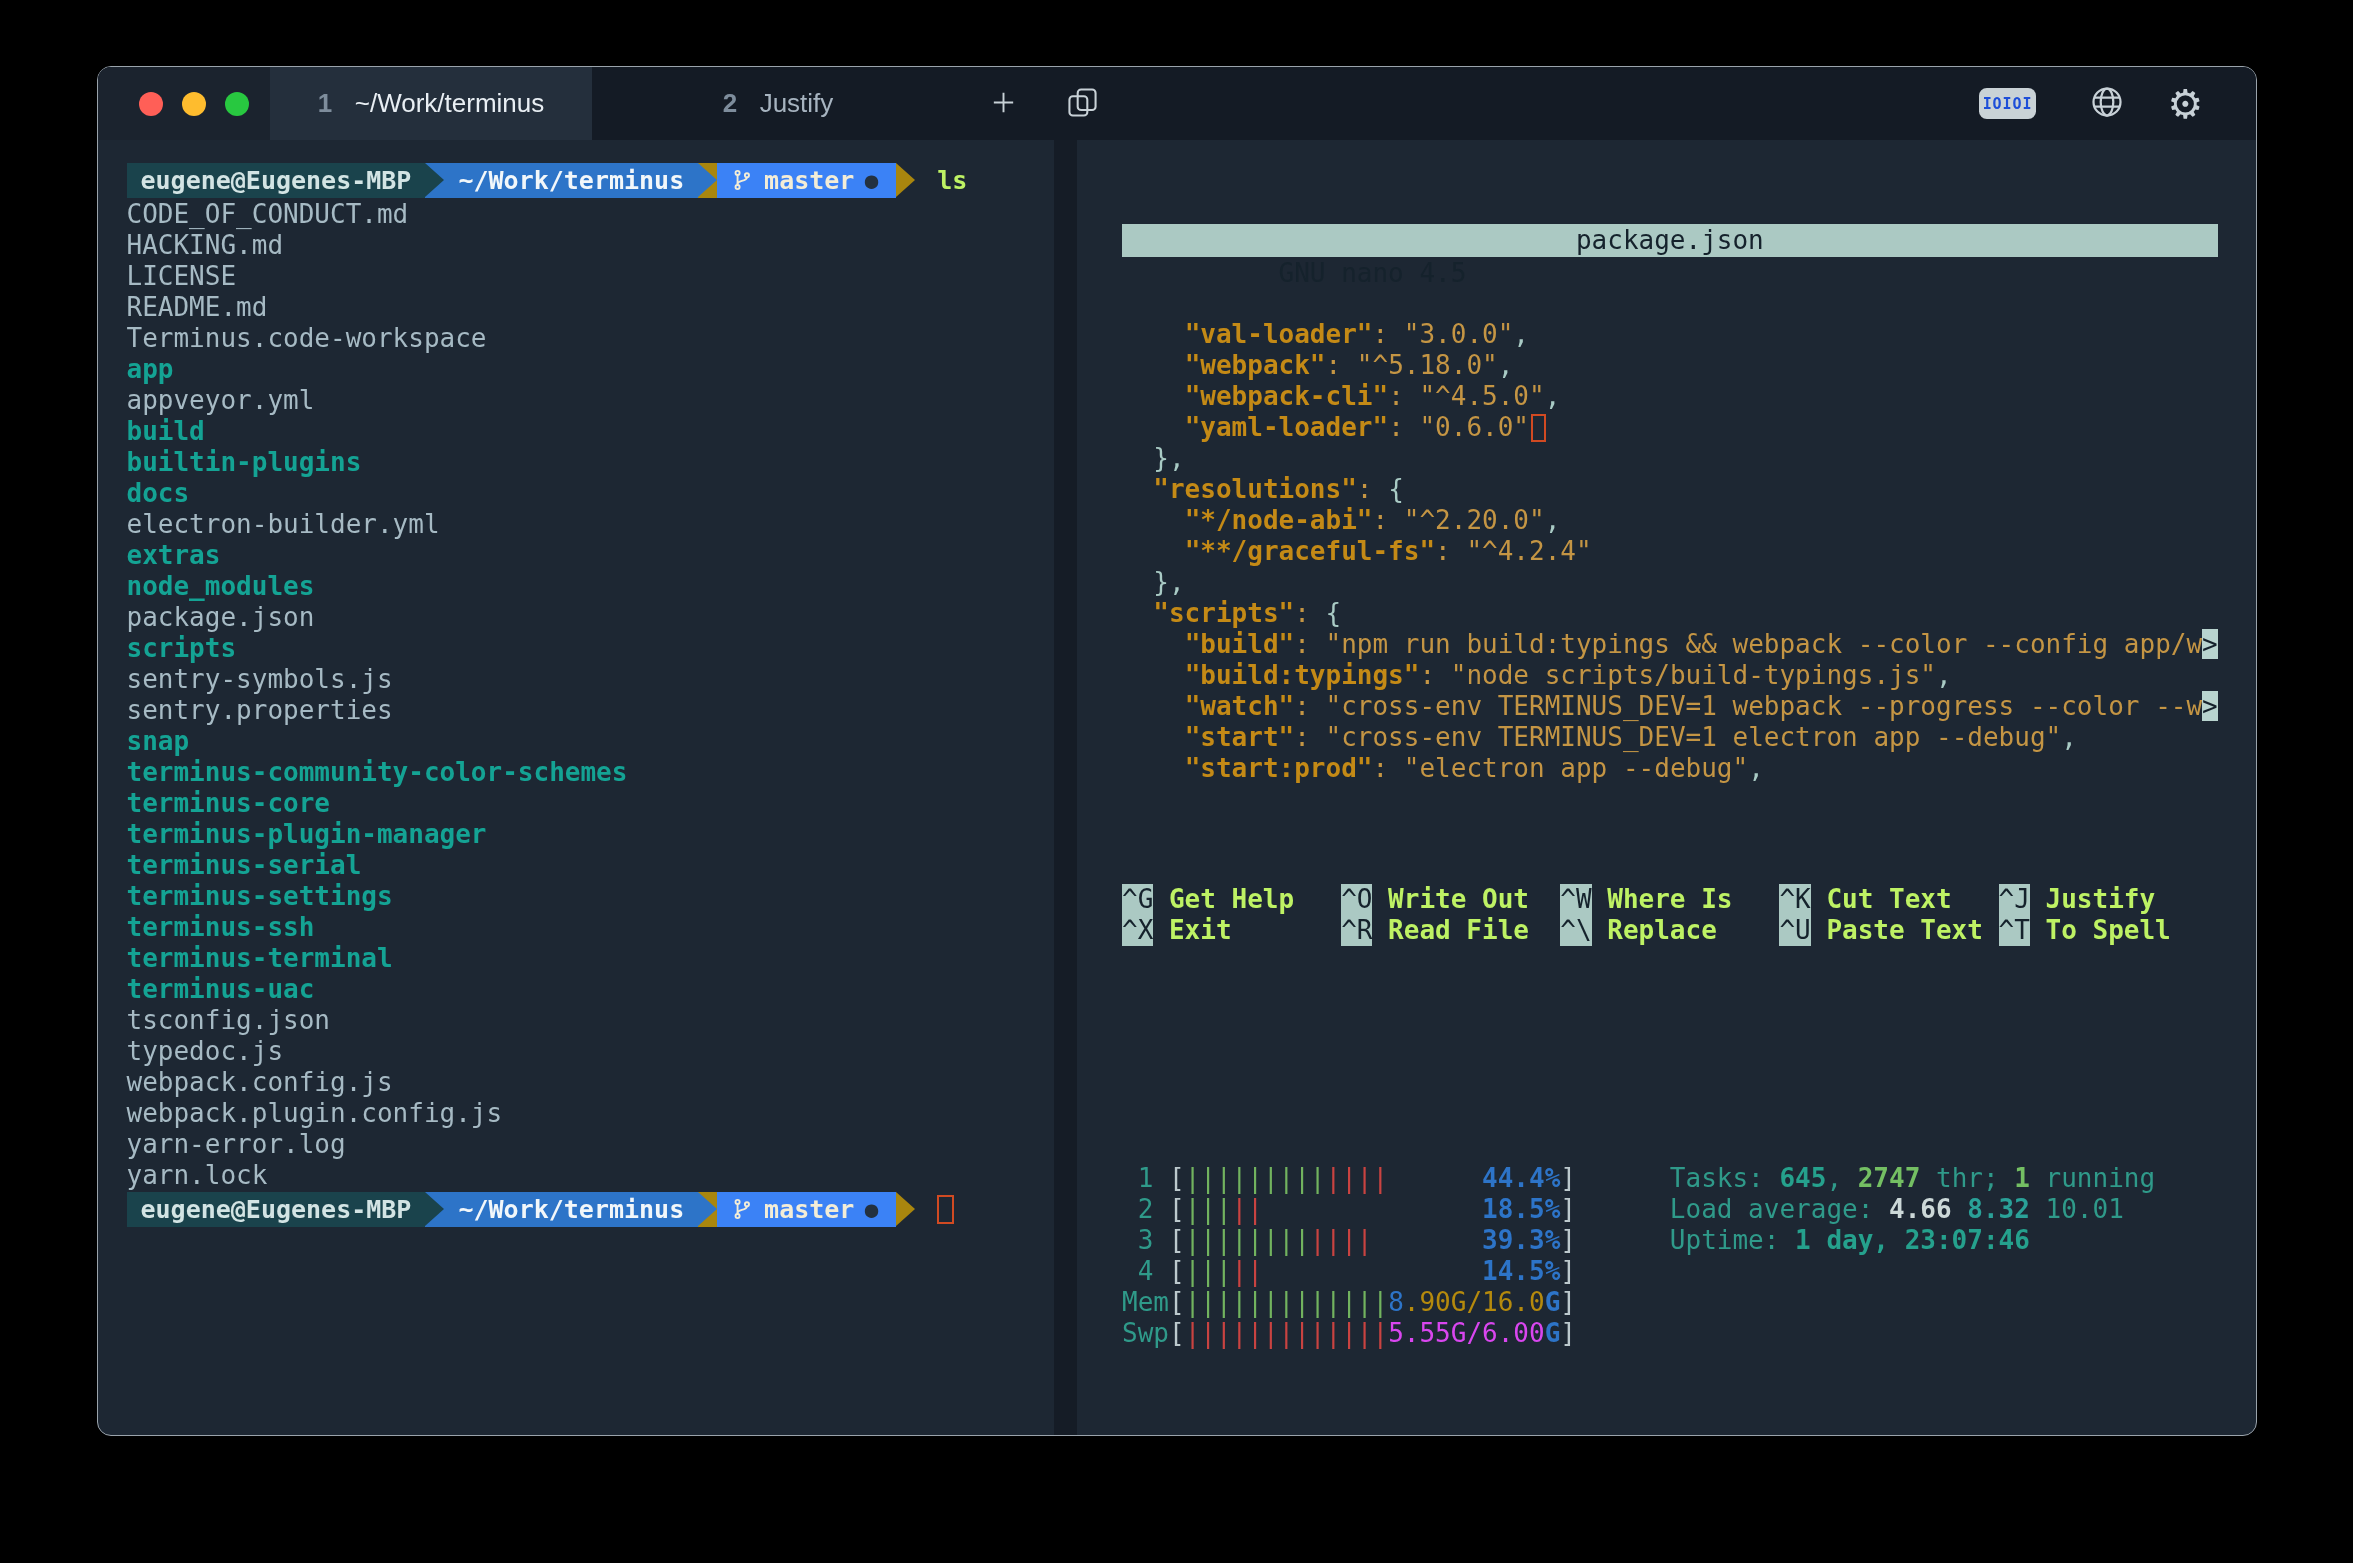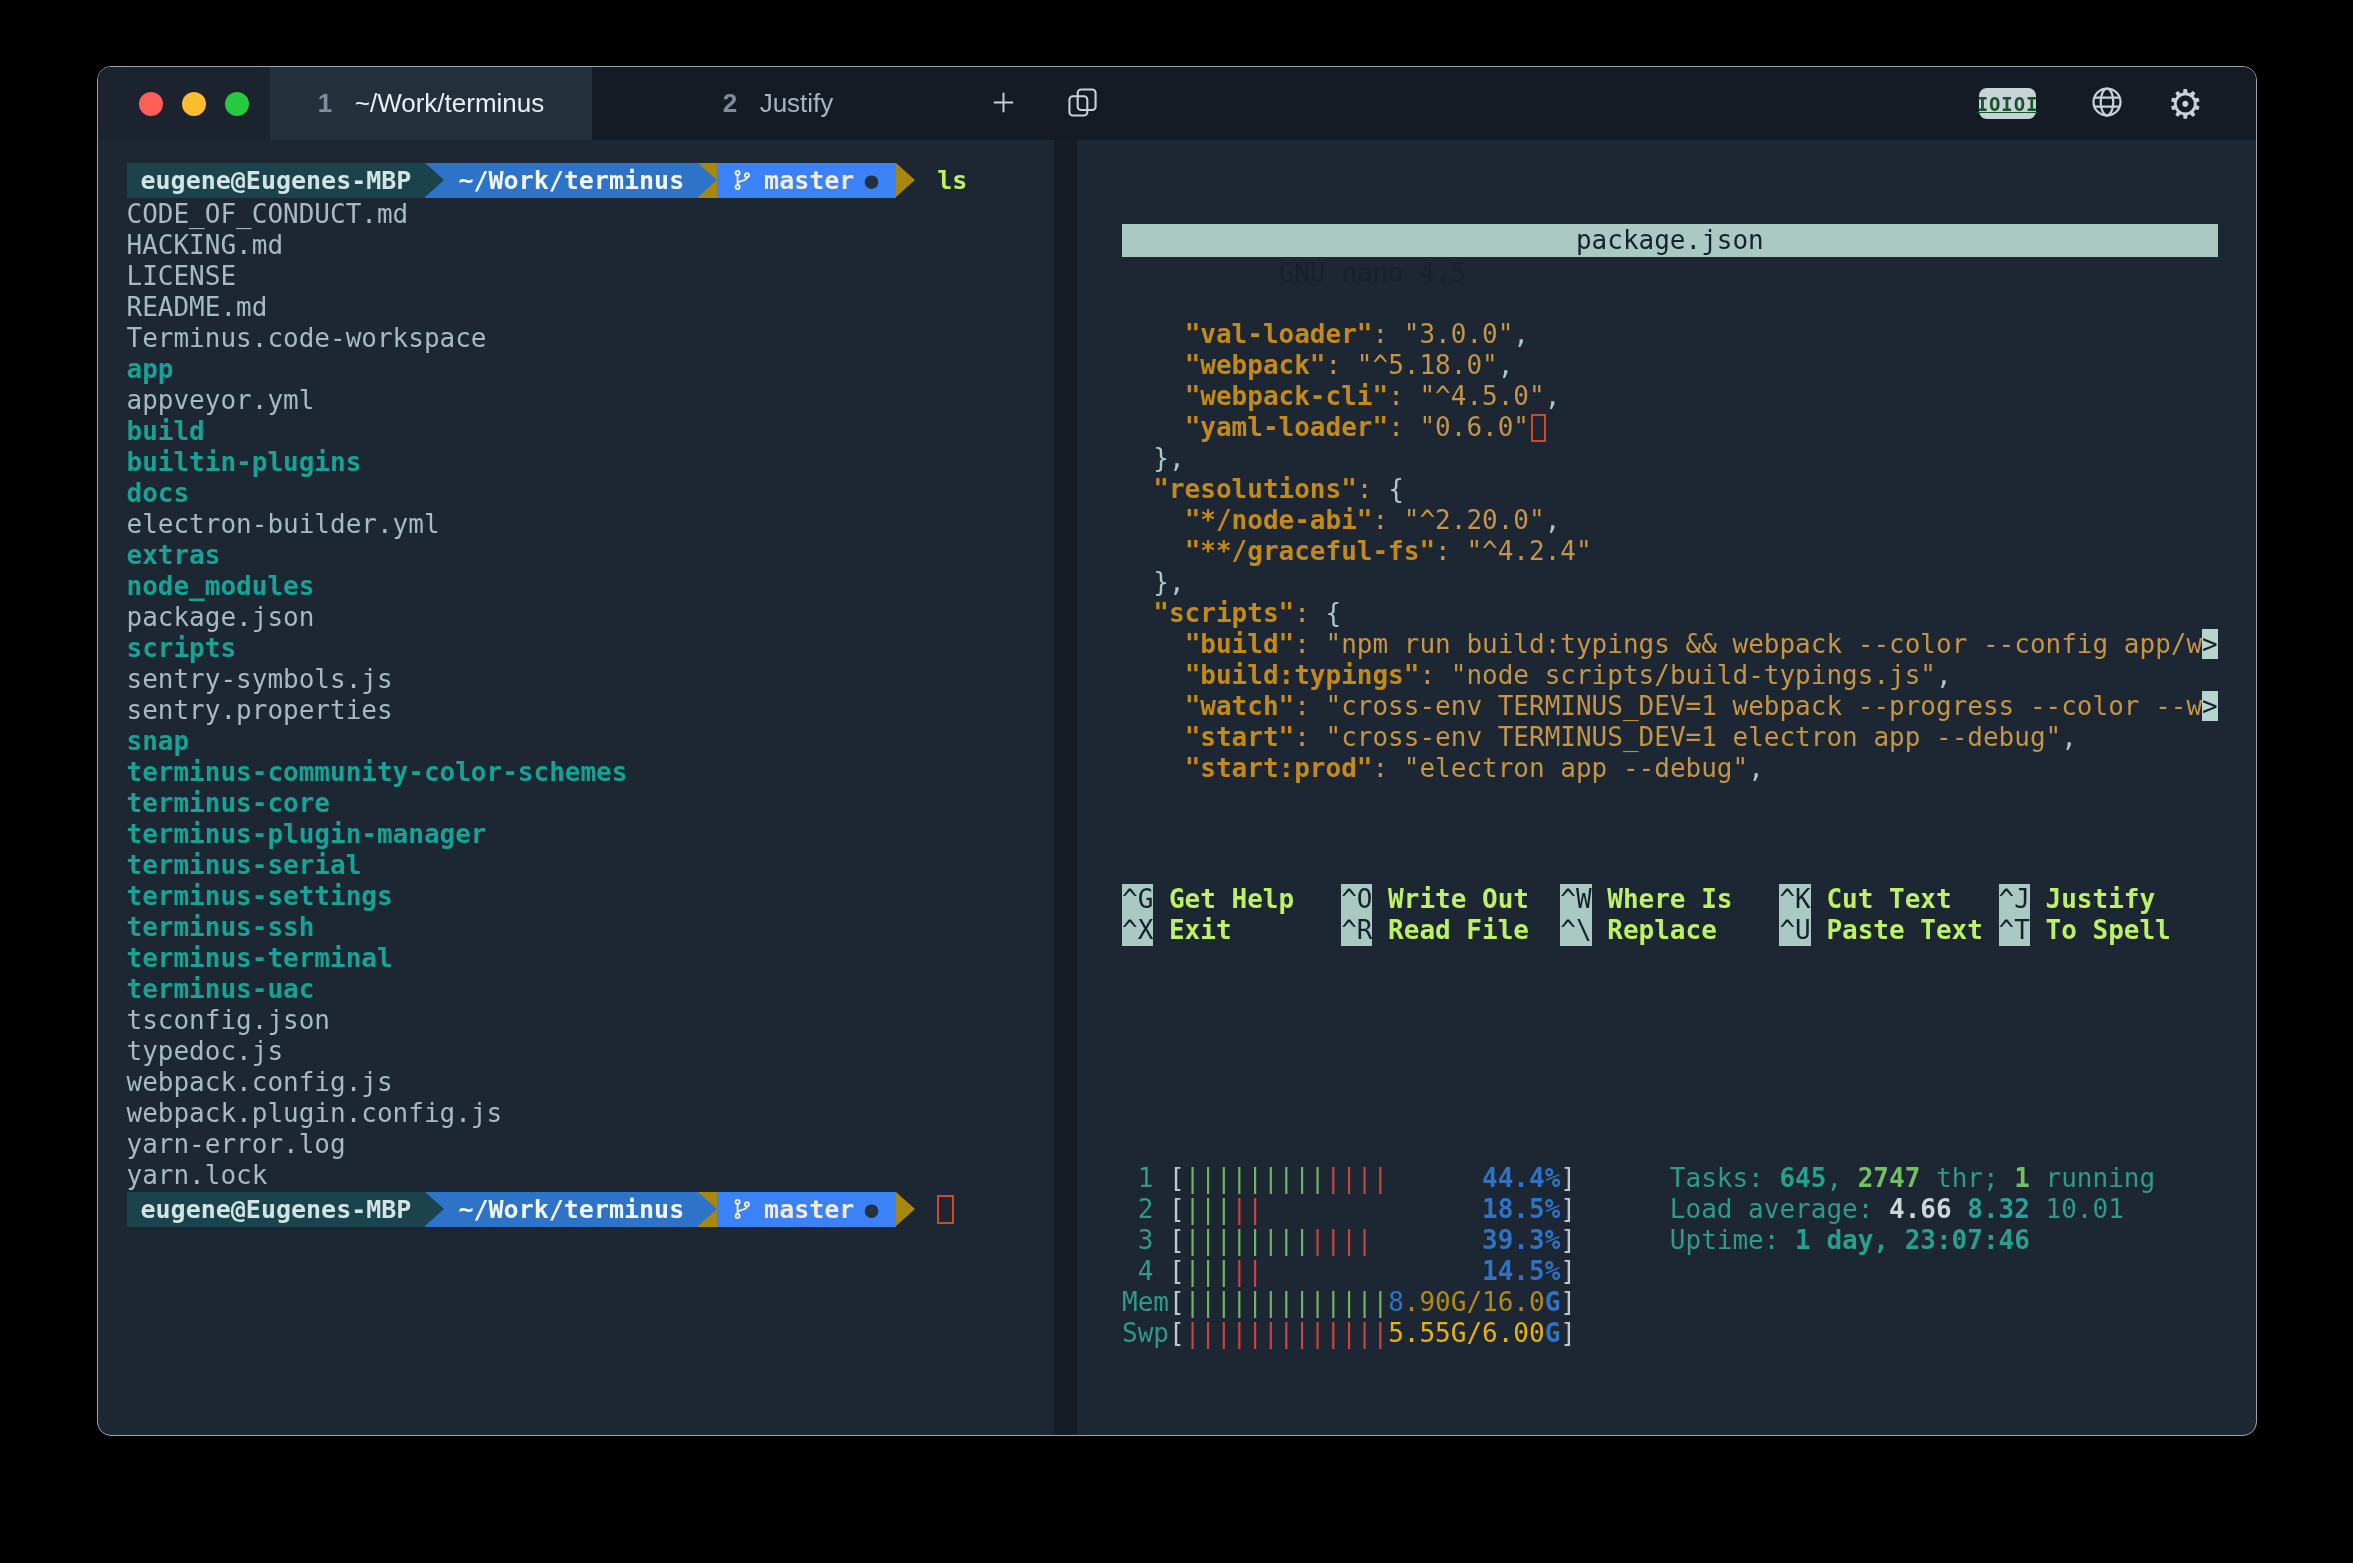--- a/index.html
+++ b/index.html
@@ -15,23 +15,23 @@
     padding-left:41px;box-sizing:border-box;}
   .dot{width:24px;height:24px;border-radius:50%;border:none;padding:0;cursor:default;}
   .tab{display:flex;align-items:center;justify-content:center;gap:22.5px;font-size:26px;}
   .tab1{width:322px;background:#242f3c;}
   .tab2{width:372px;background:#141b25;}
   .tabnum{color:#7e8d9c;font-weight:bold;}
   .tab1 .tablabel{color:#e9eff4;}
   .tab2 .tablabel{color:#a7b4c0;}
   .iconbtn{width:79px;display:flex;align-items:center;justify-content:center;color:#c8d1d7;background:none;border:none;}
   .spacer{flex:1;}
-  .serial{width:57px;height:31px;border-radius:7.8px;background:#c9d2d6;color:#14532d;
-    font-family:"DejaVu Sans Mono",monospace;font-size:19px;font-weight:bold;letter-spacing:0.9px;
-    display:flex;align-items:center;justify-content:center;align-self:center;margin-right:24px;text-decoration:underline;}
+  .serial{width:57px;height:31px;border-radius:7.8px;background:#c9d2d6;color:#1d4ed8;
+    font-family:"DejaVu Sans Mono",monospace;font-size:15px;font-weight:bold;letter-spacing:0.9px;
+    display:flex;align-items:center;justify-content:center;align-self:center;margin-right:24px;}
   .gear{font-family:"DejaVu Sans",sans-serif;font-size:40px;line-height:40px;}
   .rpad{width:31px;}
 
   
   .content{position:absolute;top:73px;left:0;right:0;bottom:0;display:flex;}
   .pane{font-family:"DejaVu Sans Mono",monospace;font-size:26px;line-height:31px;
     white-space:pre;color:#a6bac4;box-sizing:border-box;}
   .pane.left{width:956px;padding:21.6px 0 0 28.5px;}
   .divider{width:23px;background:#151c26;}
   .pane.right{flex:1;padding:21.6px 0 0 45px;overflow:hidden;}
@@ -81,21 +81,21 @@
   .hteal{color:#2f9a8a;}
   .brk{color:#bcc9cd;}
   .bar-g{color:#72b35f;}
   .bar-r{color:#c94341;}
   .pct{color:#2d74c8;font-weight:bold;}
   .tb{color:#25a18d;font-weight:bold;}
   .gb{color:#74bf63;font-weight:bold;margin-top:39px;}
   .wb{color:#ccd8d8;font-weight:bold;}
   .cb{color:#2aa198;font-weight:bold;}
   .mblue{color:#2d74c8;} .mblueb{color:#2d74c8;font-weight:bold;}
-  .myel{color:#b58a0d;} .mred{color:#eab308;}
+  .myel{color:#b58a0d;} .mred{color:#d946ef;}
 </style>
 </head>
 <body>
 
 <div class="window">
 
   <div class="tabbar">
     <div class="lights">
       <button class="dot" style="background:#ff5f57"></button>
       <button class="dot" style="background:#febc2e"></button>

